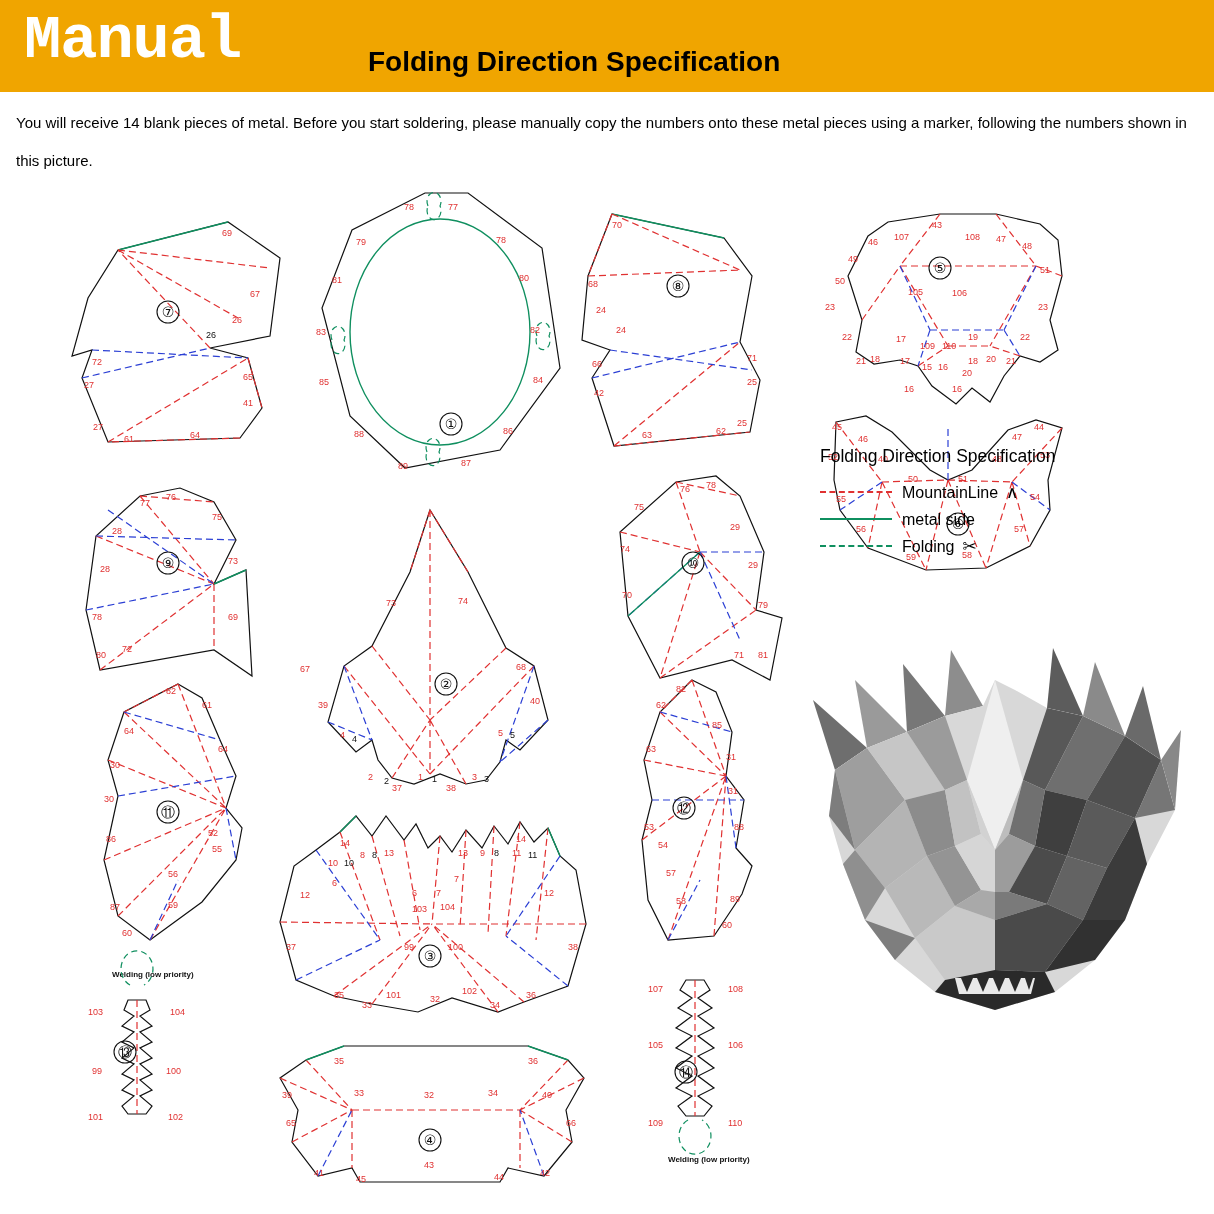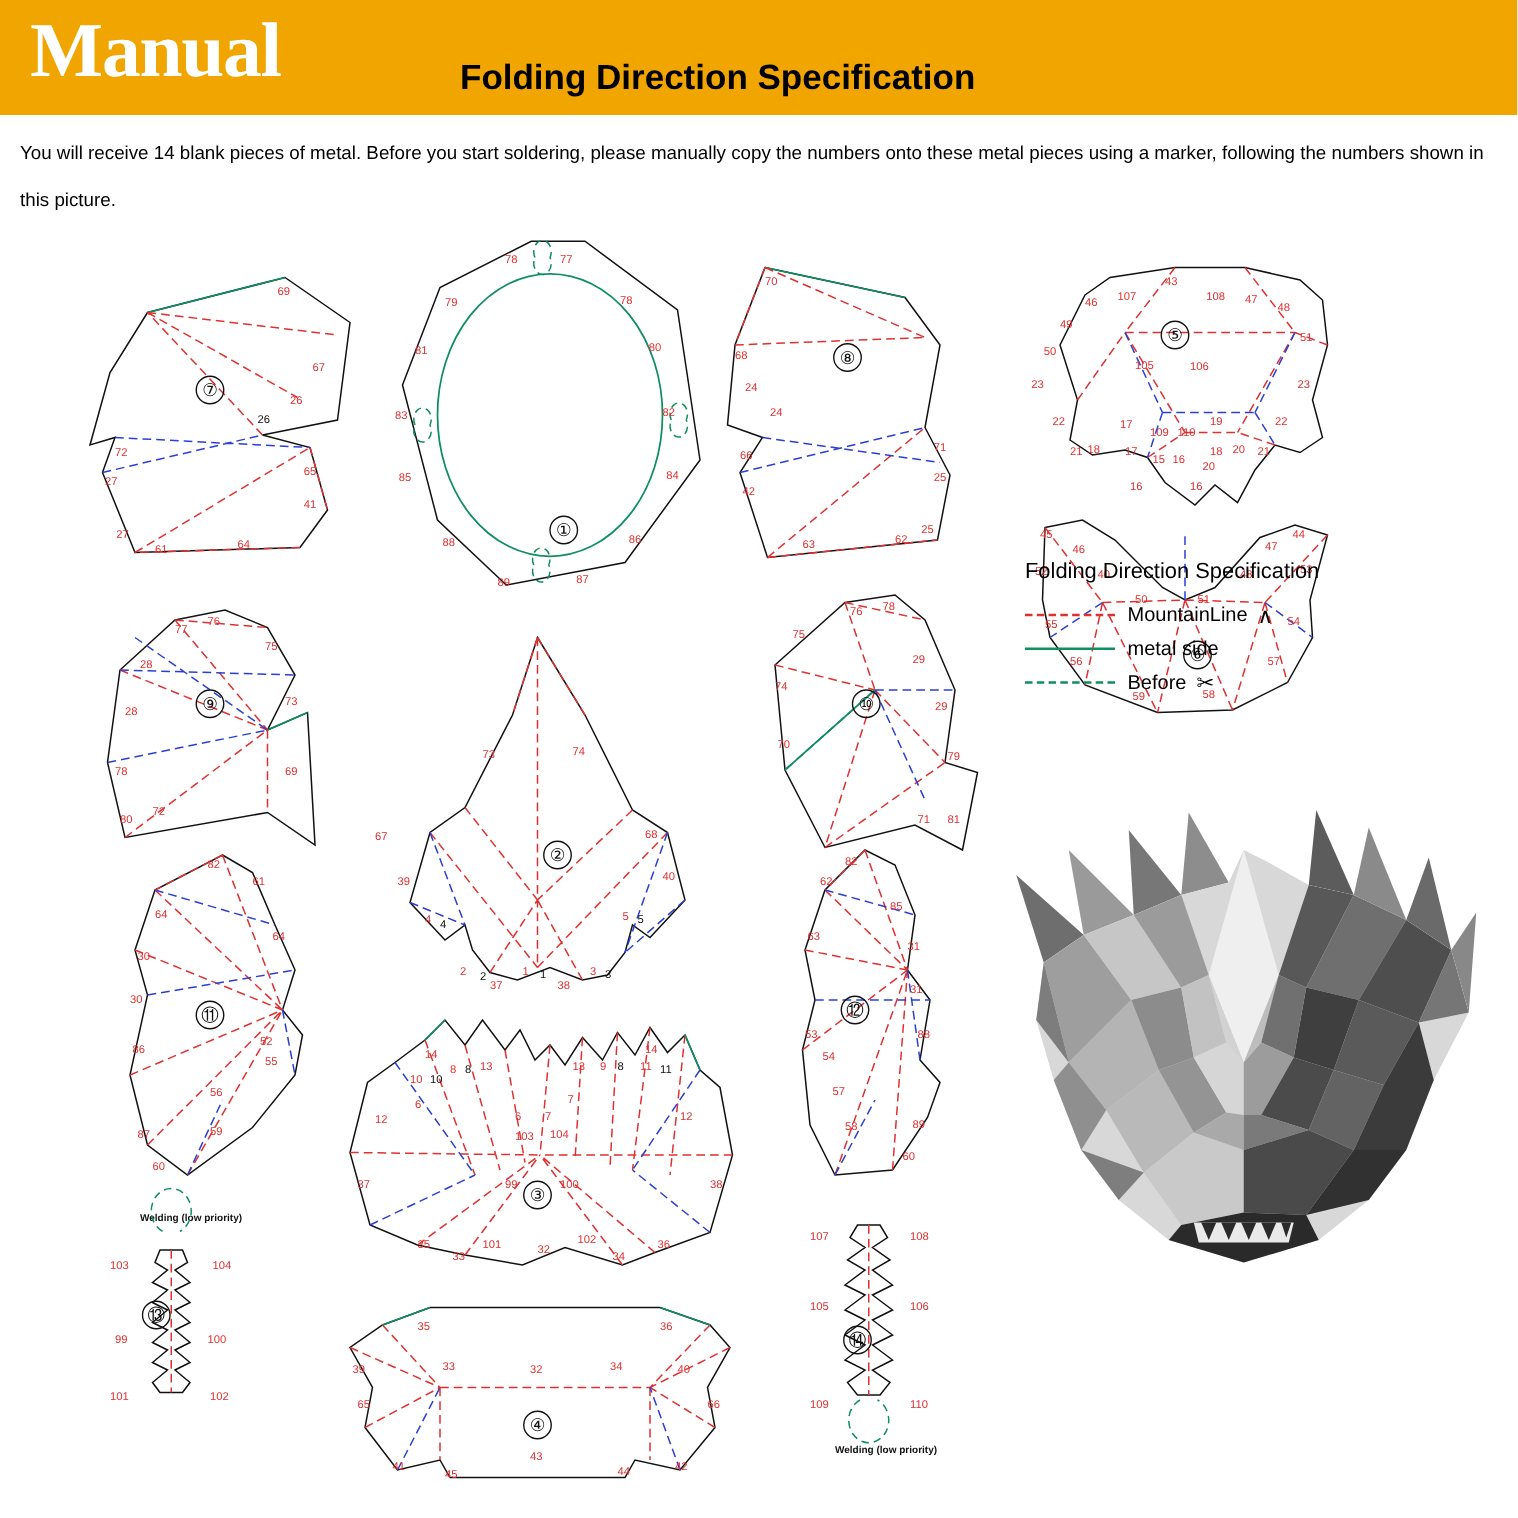--- a/index.html
+++ b/index.html
@@ -11,21 +11,21 @@
     overflow:hidden;
   }
   
   .header-bar{
     position:absolute;left:0;top:0;width:1214px;height:92px;
     background:#f0a500;
   }
   .header-title{
     position:absolute;left:24px;top:10px;
     font-size:62px;line-height:62px;font-weight:bold;color:#ffffff;
-    font-family:Liberation Serif, serif;
+    font-family:Liberation Mono, monospace;
     letter-spacing:-1px;
   }
   .header-sub{
     position:absolute;left:368px;top:46px;
     font-size:28px;line-height:32px;font-weight:bold;color:#000000;
   }
   .intro{
     position:absolute;left:16px;top:104px;width:1186px;
     font-size:15px;line-height:38px;color:#000;font-weight:500;
   }
@@ -409,21 +409,21 @@
     <span class="legend-swatch sw-mountain"></span>
     <span>MountainLine</span>
     <span class="legend-glyph">∧</span>
   </div>
   <div class="legend-row">
     <span class="legend-swatch sw-free"></span>
     <span>metal side</span>
   </div>
   <div class="legend-row">
     <span class="legend-swatch sw-cut"></span>
-    <span>Before</span>
+    <span>Folding</span>
     <span class="legend-glyph">✂</span>
   </div>
 </div>
 
 <div class="photo">
   <svg viewBox="0 0 400 400" width="400" height="400">
     <rect x="0" y="0" width="400" height="400" fill="#ffffff"></rect>
 
     <polygon points="40,150 18,80 72,128" fill="#6e6e6e"></polygon>
     <polygon points="72,128 60,60 112,112" fill="#9a9a9a"></polygon>

